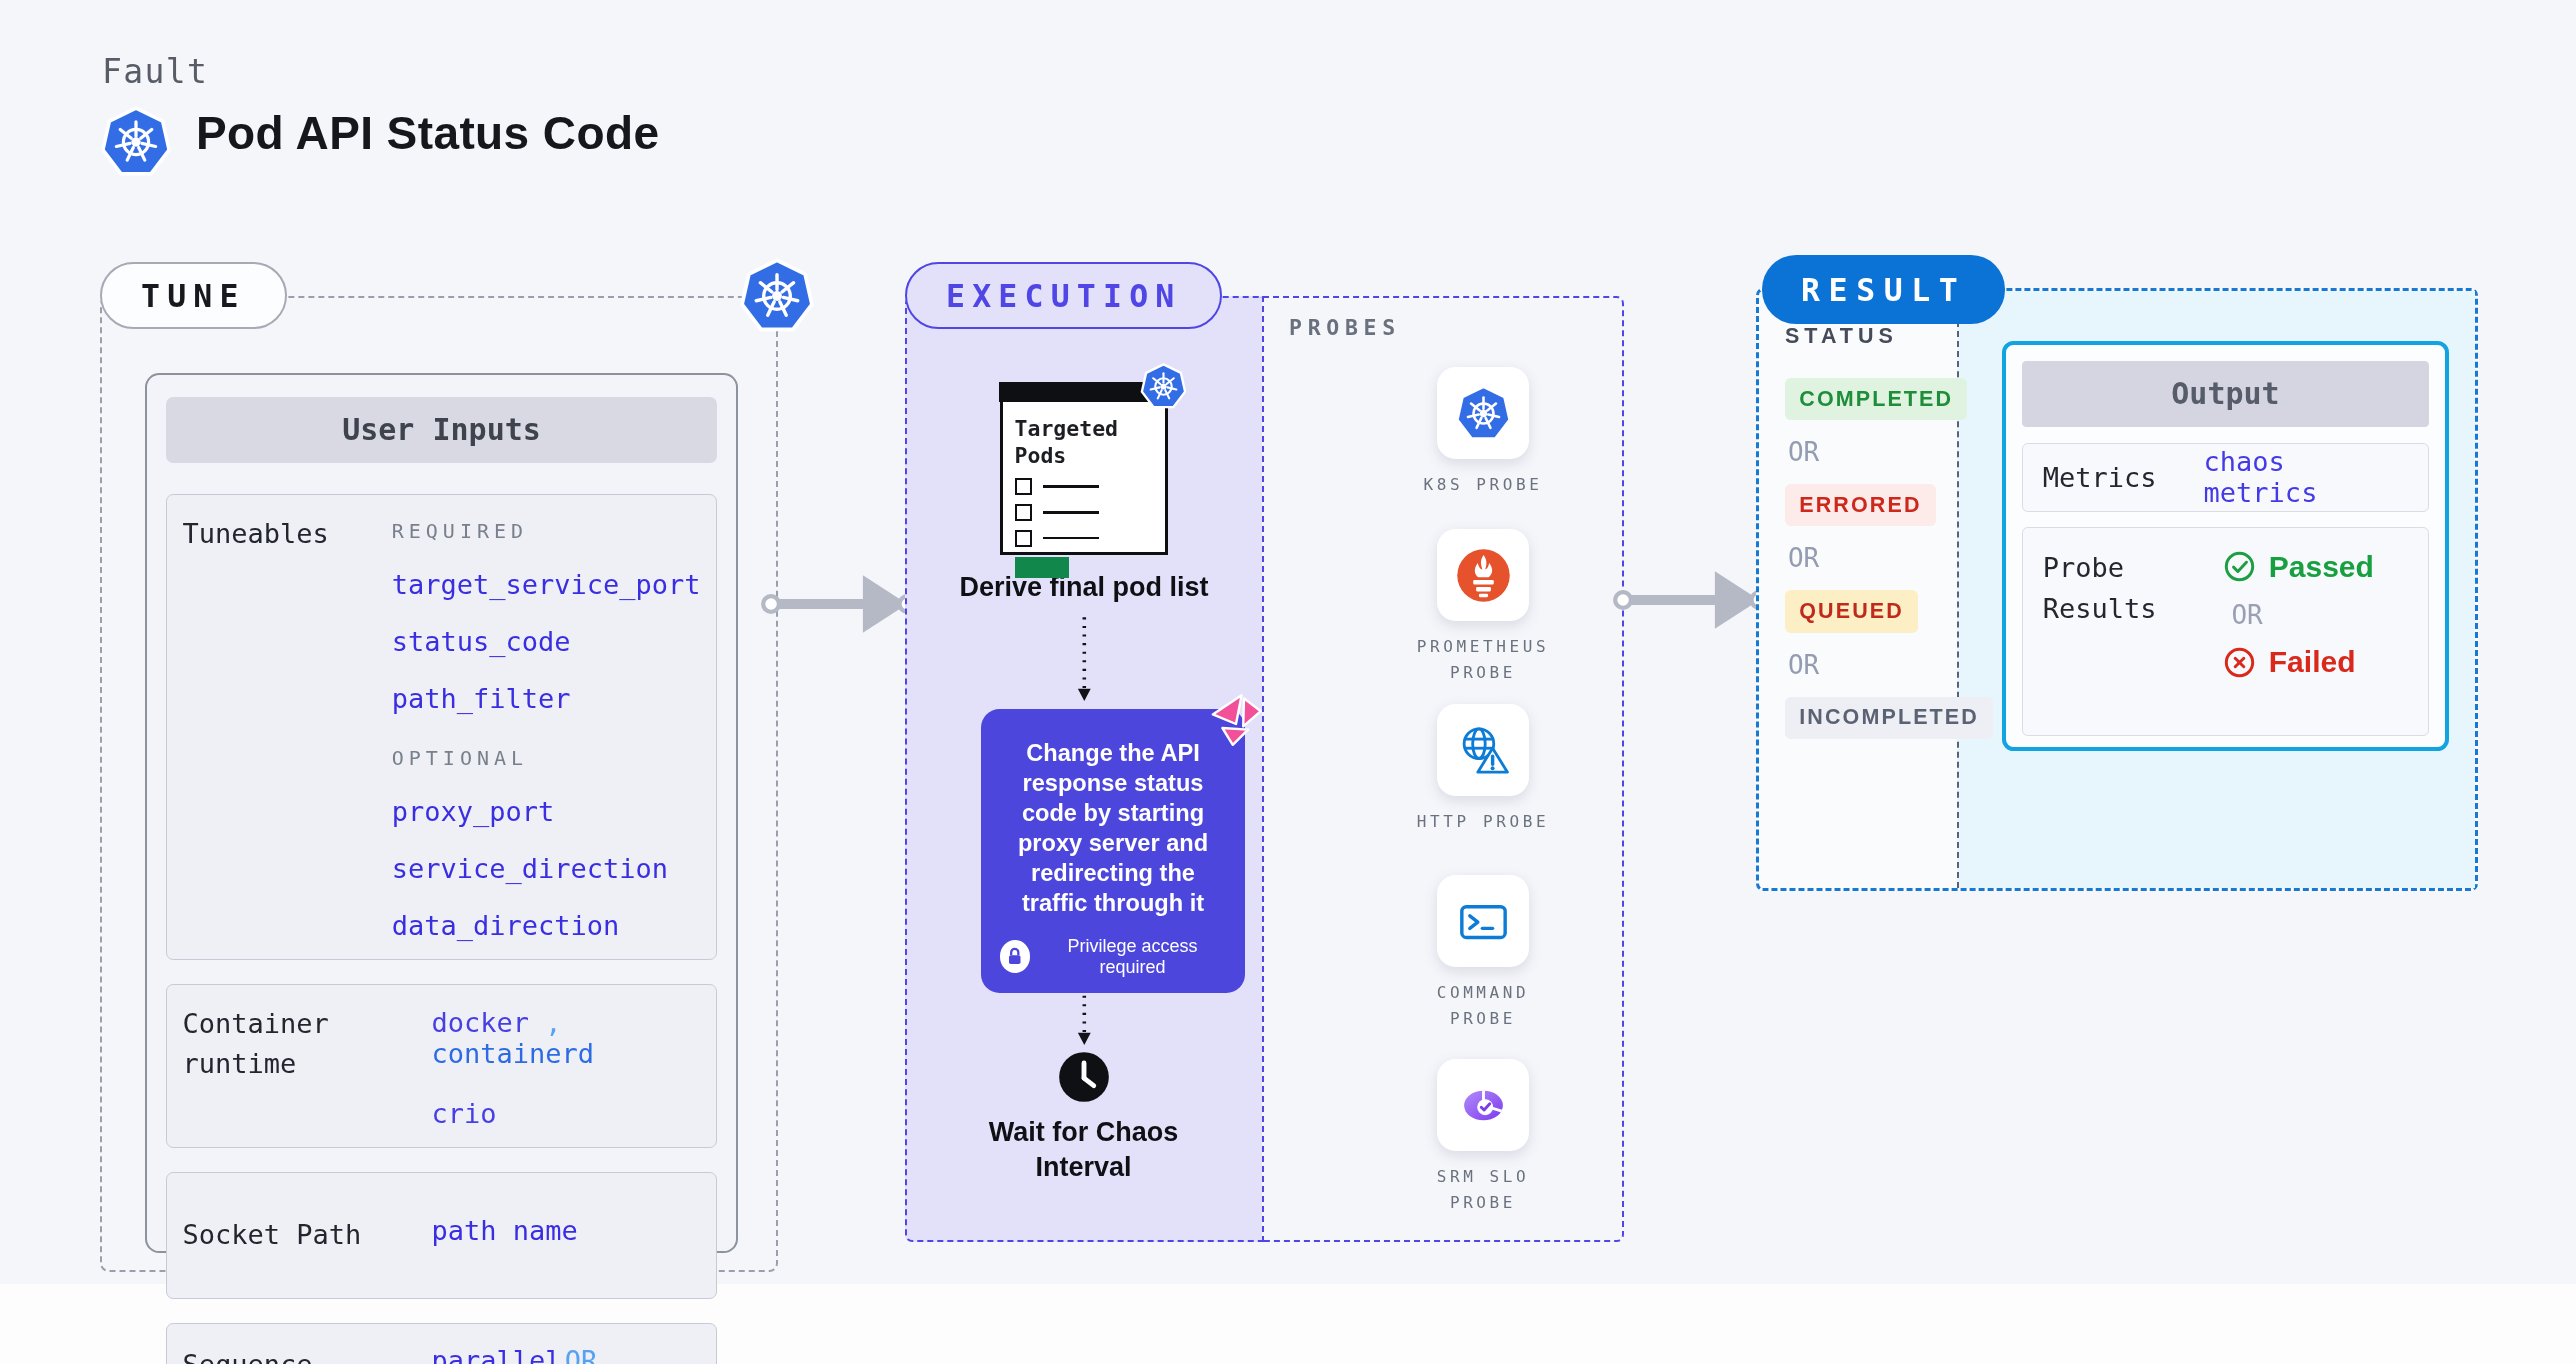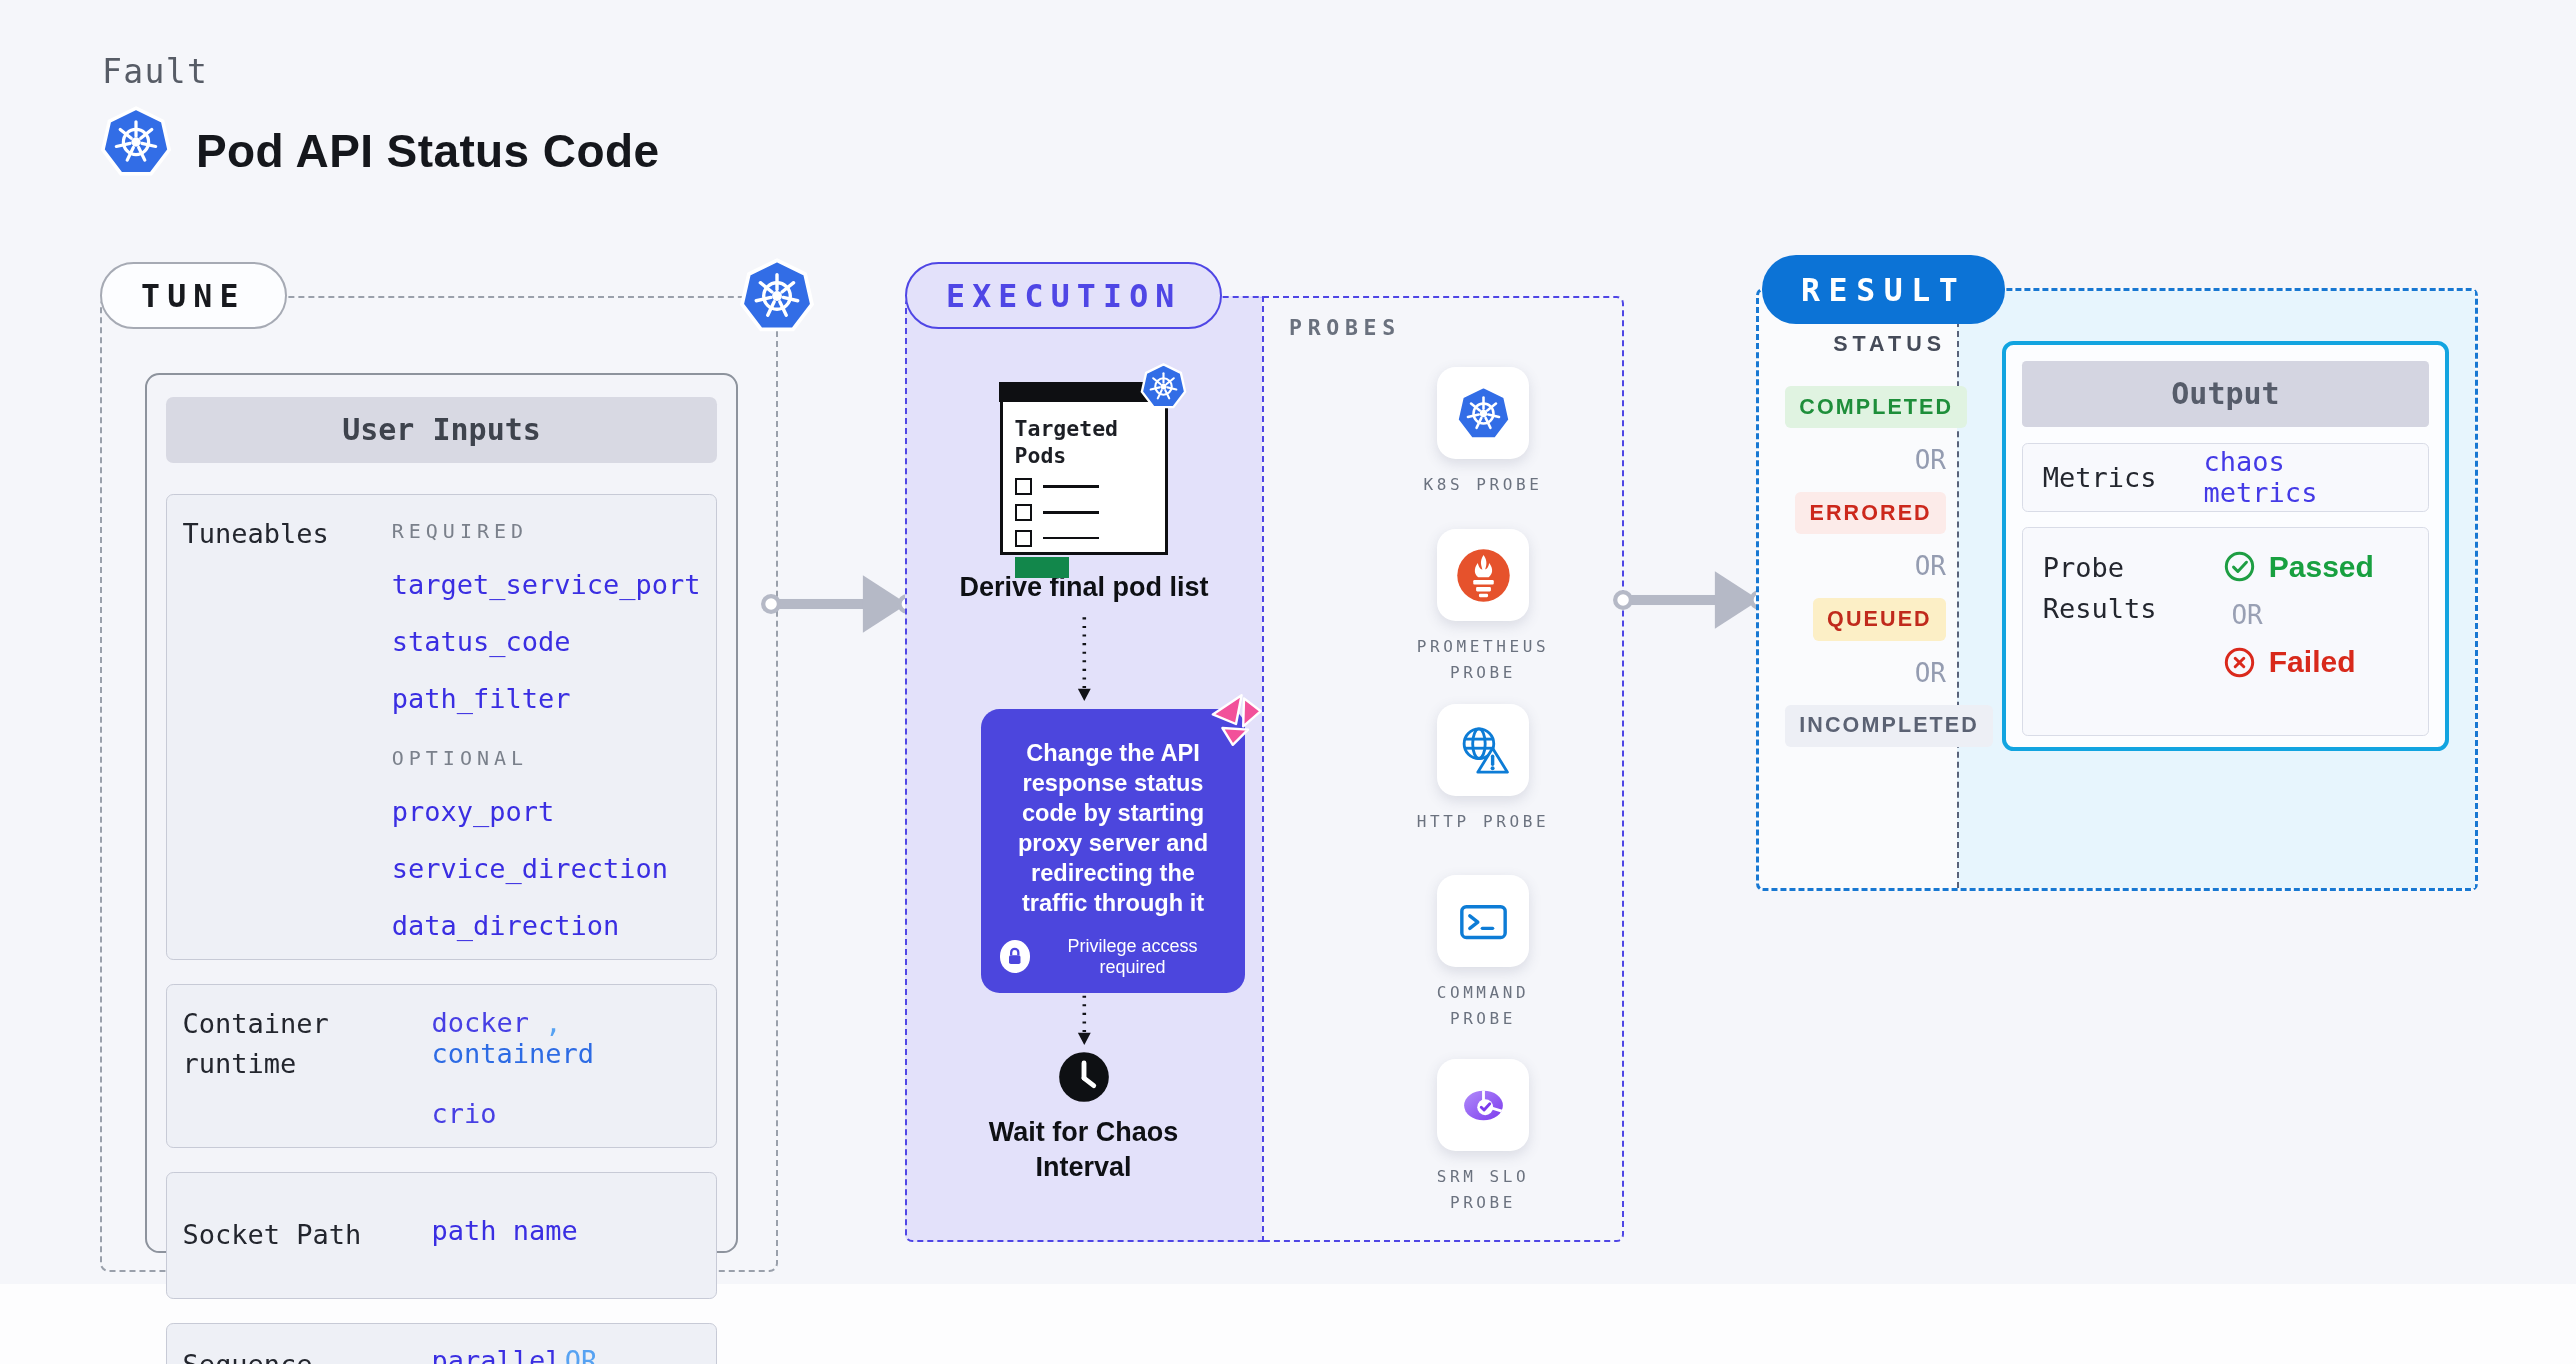--- a/index.html
+++ b/index.html
@@ -14,21 +14,21 @@
 
   .canvas { position:absolute; inset:0; }
   .bottom-strip { position:absolute; left:0; top:1284px; width:2576px; height:81px; background:#fdfdfe; }
 
   
   .kicker {
     position:absolute; left:102px; top:52px;
     font-family:"DejaVu Sans Mono","Liberation Mono",monospace;
     font-size:33px; color:#575c66; letter-spacing:1.4px;text-align:right;
   }
-  .title-row { position:absolute; left:100px; top:106px; display:flex; align-items:flex-end; gap:24px; }
+  .title-row { position:absolute; left:100px; top:106px; display:flex; align-items:flex-start; gap:24px; }
   .k8s-lg { width:72px; height:72px; display:block; }
   .page-title { font-size:46px; font-weight:800; color:#15171c; letter-spacing:0.4px; }
 
   
   .pill {
     position:absolute; height:67px; display:flex; align-items:center;
     padding:0 39px; border-radius:34px; z-index:5;
     font-family:"DejaVu Sans Mono","Liberation Mono",monospace;
     font-weight:bold; font-size:31.5px; letter-spacing:7.2px;
   }
@@ -143,21 +143,21 @@
     font-family:"DejaVu Sans Mono","Liberation Mono",monospace;
   }
 
   
   .result-box {
     position:absolute; left:1756px; top:288px; width:722px; height:603px;
     background:#fafbfd; border:3.6px dashed #1878d2; border-radius:7.2px;
   }
   .result-cyan { position:absolute; left:198px; top:0; right:0; bottom:0; background:#e7f5fd; border-left:2.1px dashed #59627a; }
 
-  .status-col { position:absolute; left:1785px; top:332px; width:161px;text-align:right; }
+  .status-col { position:absolute; left:1785px; top:324px; width:161px; }
   .status-heading { font-size:21.5px; font-weight:700; color:#454b59; letter-spacing:5px; margin-bottom:29px; }
   .st-badge {
     display:inline-block; font-size:21.5px; font-weight:800; letter-spacing:2.1px;
     padding:8.6px 14.3px; border-radius:5.7px;
   }
   .st-completed   { color:#1e8e3a; background:#e0f3e1; }
   .st-errored     { color:#cc281c; background:#fcebe9; }
   .st-queued      { color:#c02a1c; background:#fcefc6; }
   .st-incompleted { color:#5b6273; background:#edeff5; }
   .st-or {

